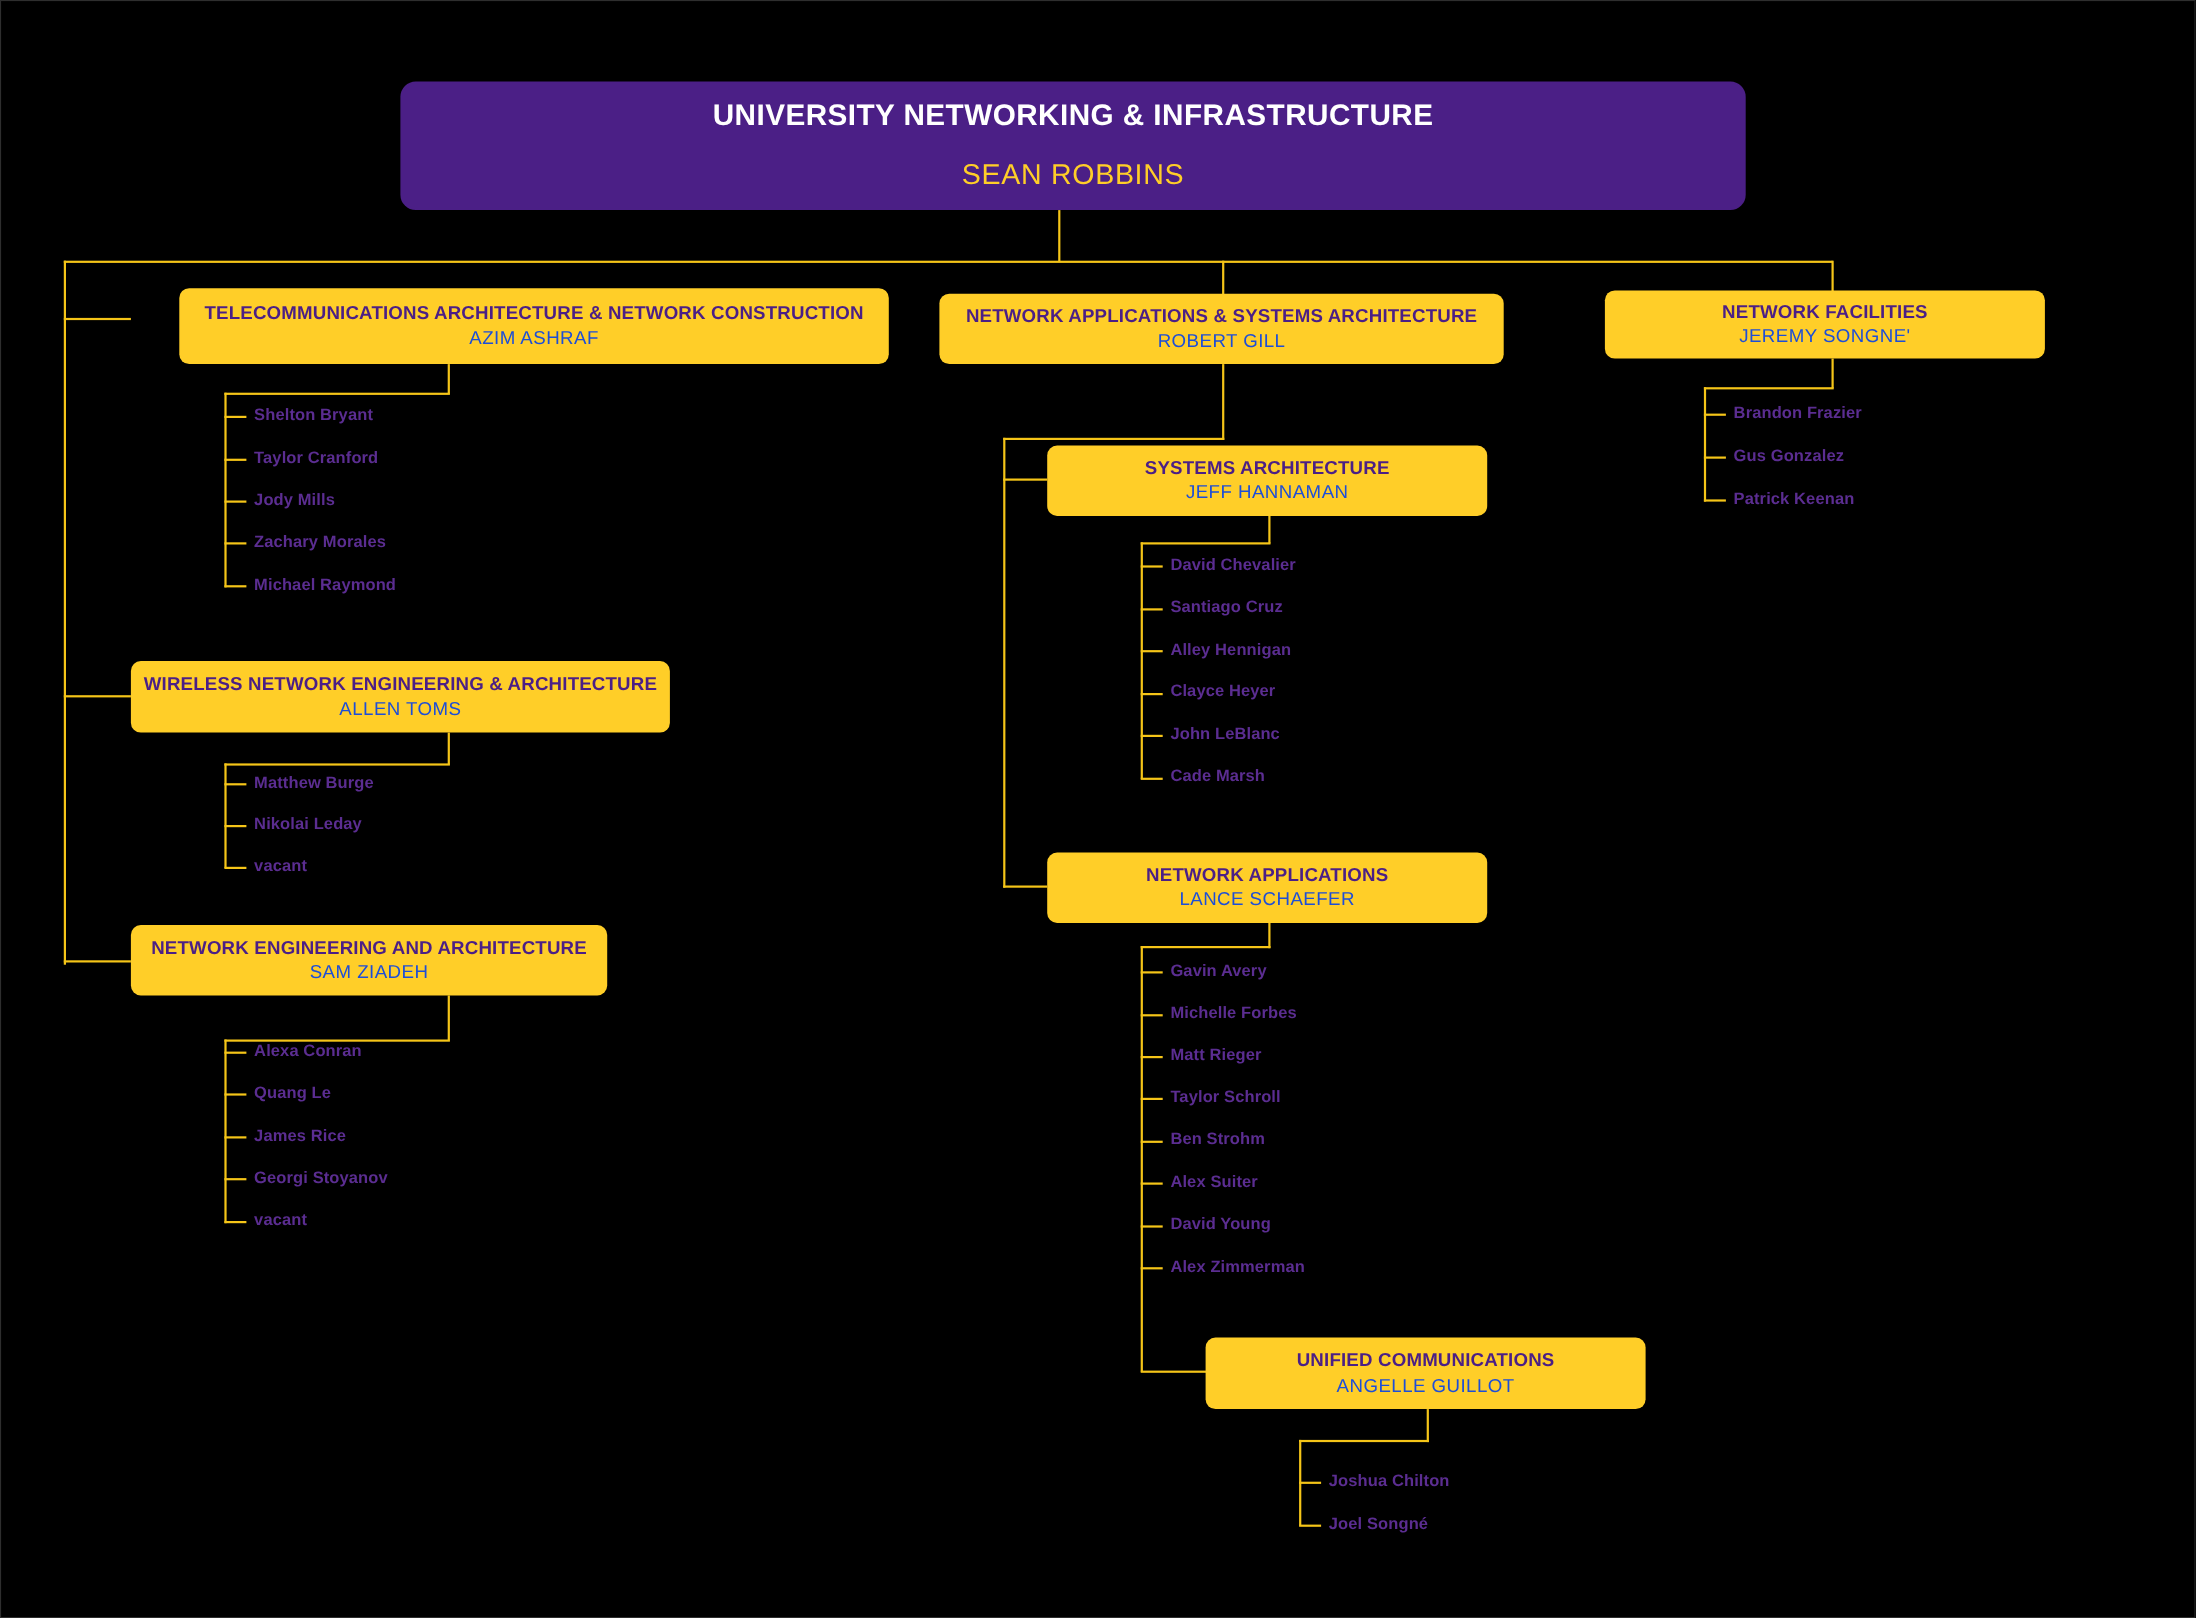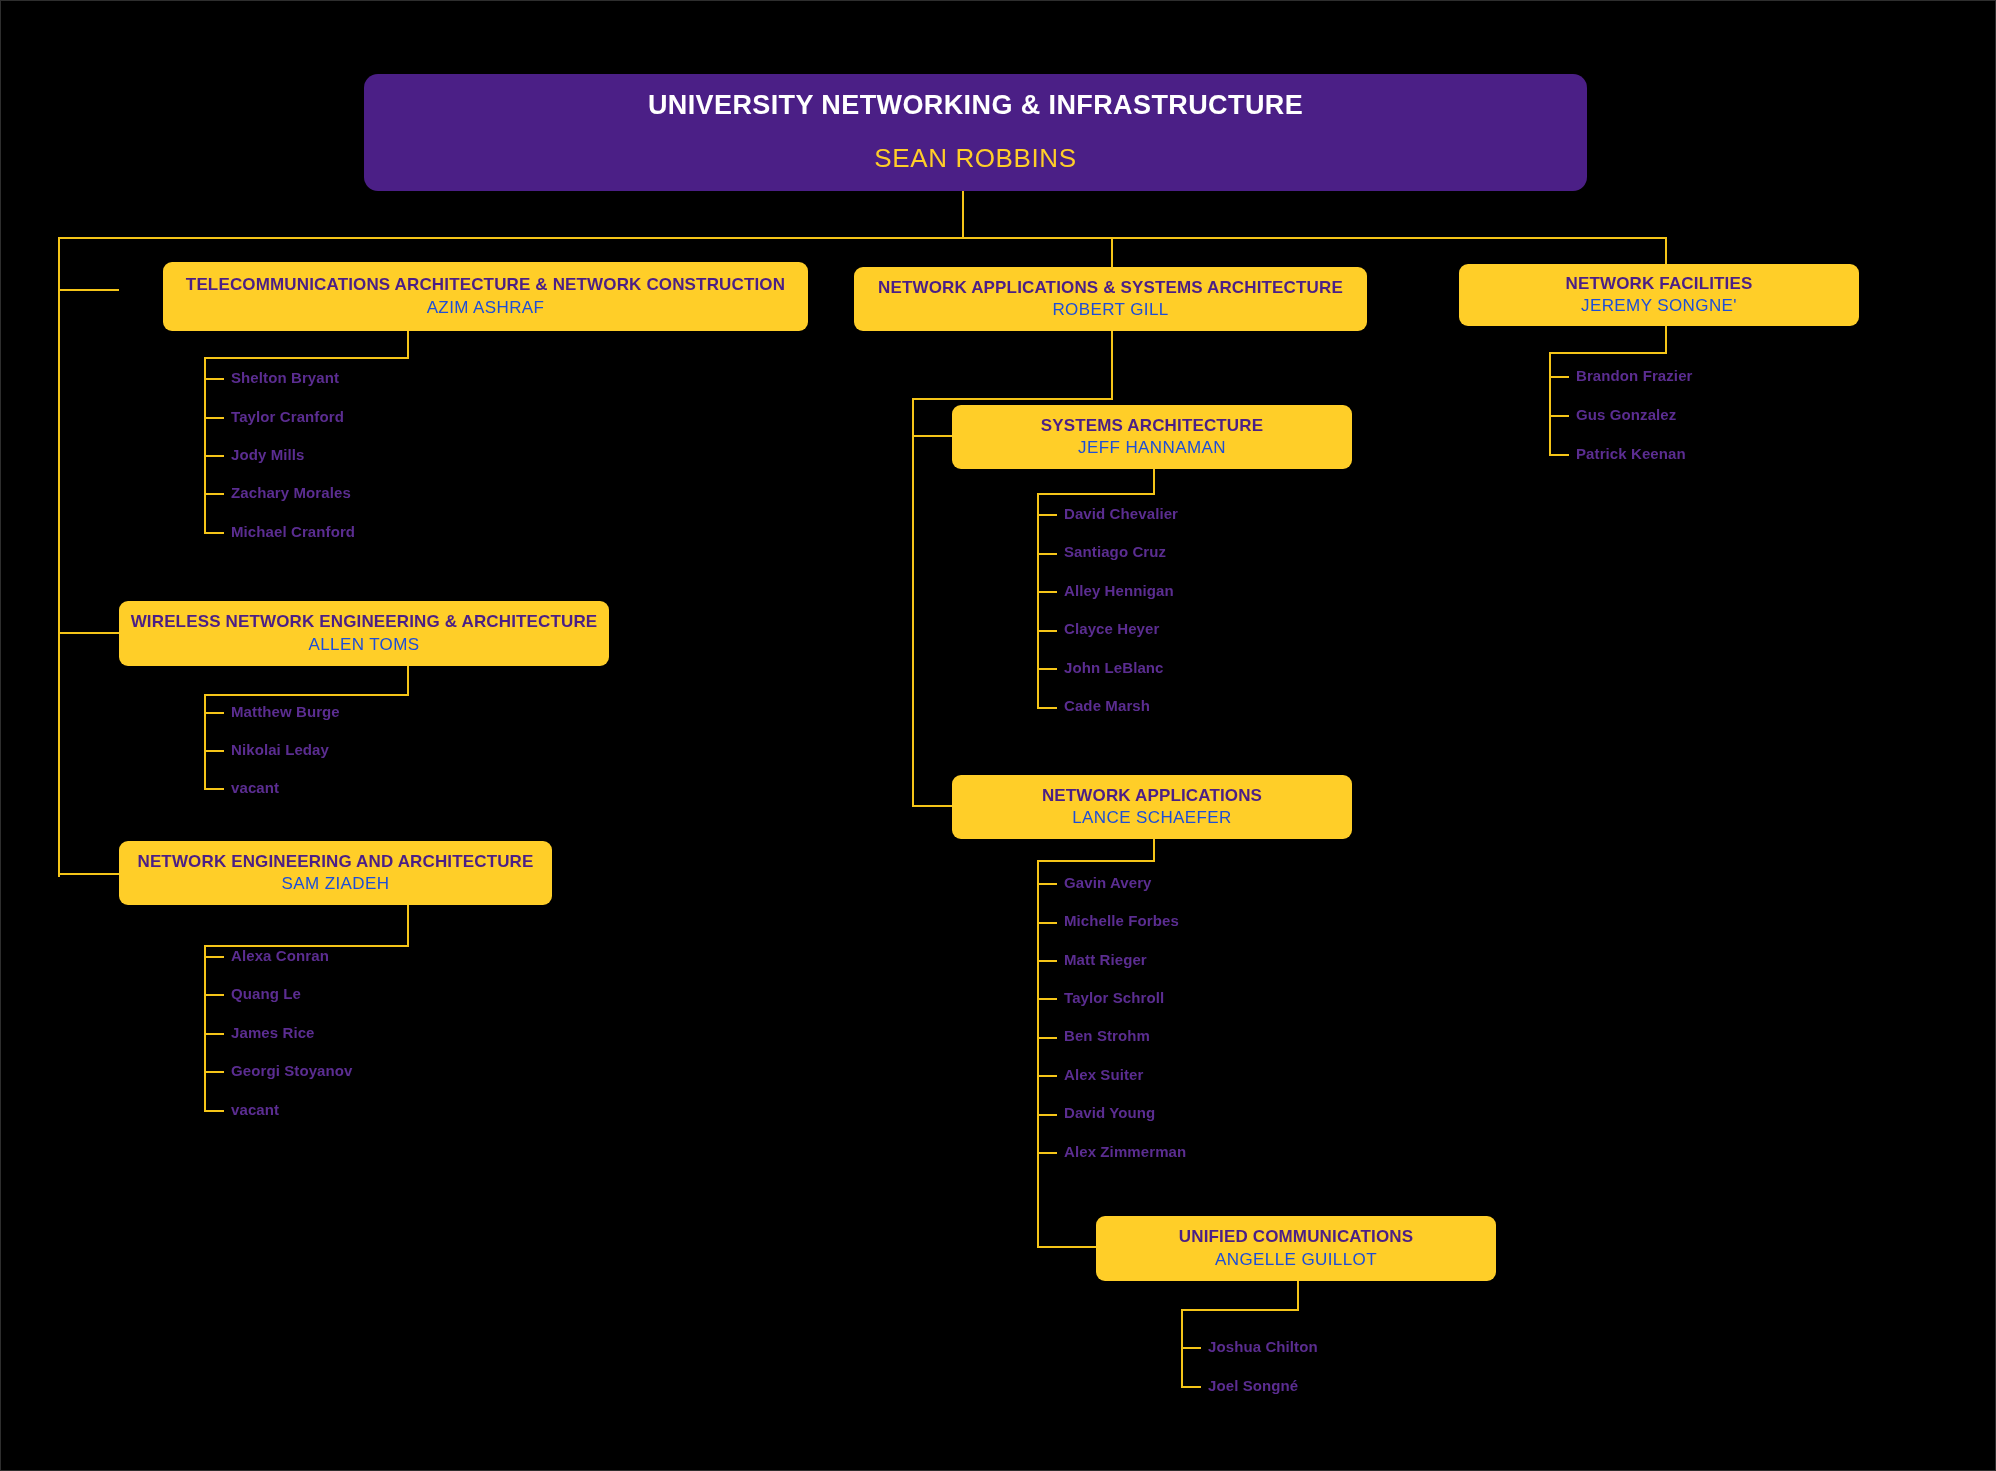--- a/index.html
+++ b/index.html
@@ -223,21 +223,21 @@
 
   <div class="node dept" style="left:1458px; top:263px; width:400px; height:62px;">
     <div class="node-title">NETWORK FACILITIES</div>
     <div class="node-person">JEREMY SONGNE'</div>
   </div>
 
   <div class="leaf" style="left:230px; top:368px;">Shelton Bryant</div>
   <div class="leaf" style="left:230px; top:407px;">Taylor Cranford</div>
   <div class="leaf" style="left:230px; top:445px;">Jody Mills</div>
   <div class="leaf" style="left:230px; top:483px;">Zachary Morales</div>
-  <div class="leaf" style="left:230px; top:522px;">Michael Cranford</div>
+  <div class="leaf" style="left:230px; top:522px;">Michael Raymond</div>
 
   <div class="leaf" style="left:230px; top:702px;">Matthew Burge</div>
   <div class="leaf" style="left:230px; top:740px;">Nikolai Leday</div>
   <div class="leaf" style="left:230px; top:778px;">vacant</div>
 
   <div class="leaf" style="left:230px; top:946px;">Alexa Conran</div>
   <div class="leaf" style="left:230px; top:984px;">Quang Le</div>
   <div class="leaf" style="left:230px; top:1023px;">James Rice</div>
   <div class="leaf" style="left:230px; top:1061px;">Georgi Stoyanov</div>
   <div class="leaf" style="left:230px; top:1100px;">vacant</div>

